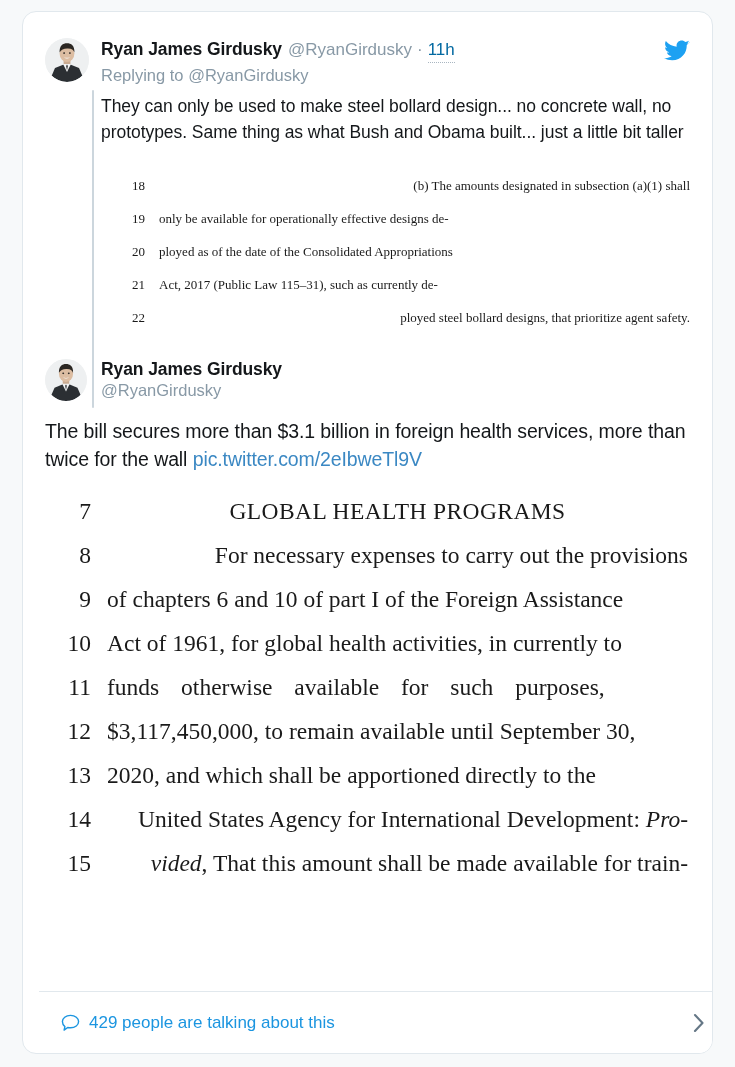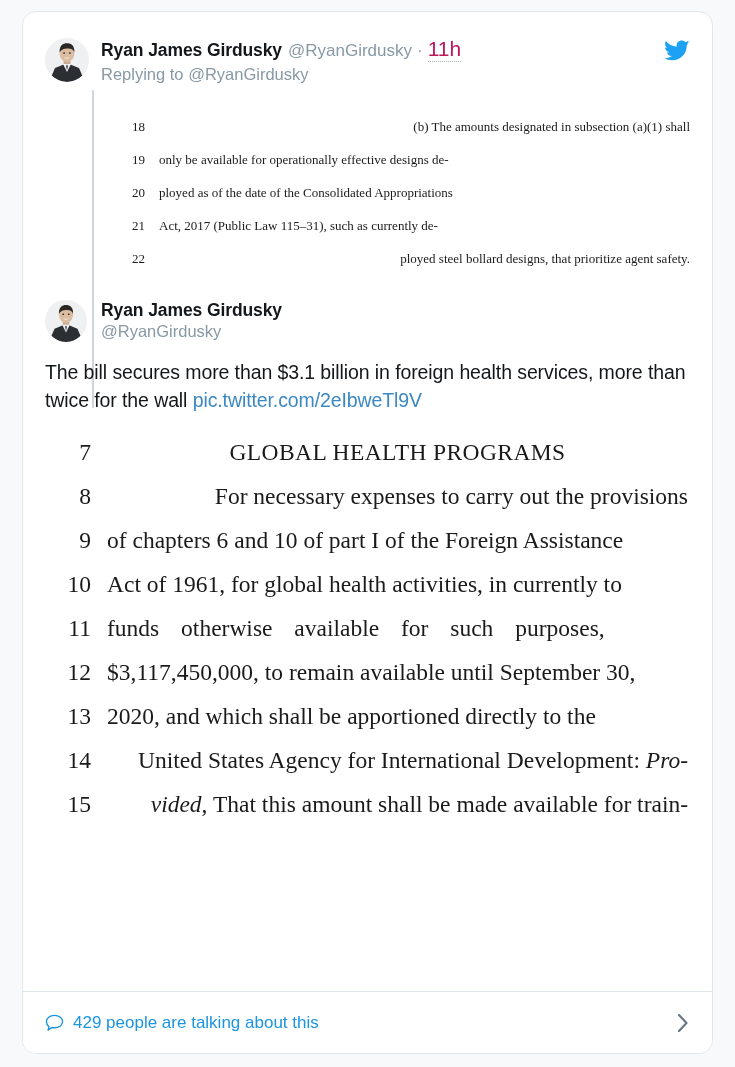--- a/index.html
+++ b/index.html
@@ -84,22 +84,22 @@
     color: #8899a6;
     margin-left: 6px;
     font-weight: normal;
   }
   .dot-sep {
     font-size: 17px;
     color: #8899a6;
     margin: 0 5px;
   }
   .timestamp {
-    font-size: 21px;
-    color: #be185d;
+    font-size: 17px;
+    color: #0369a1;
     border-bottom: 1px dotted #a9b6c1;
     padding-bottom: 1px;
   }
   .replying-to {
     font-size: 16.5px;
     color: #8899a6;
     line-height: 23px;
     margin-top: 1px;
   }
   .replying-to .mention { color: #8899a6; }
@@ -197,21 +197,21 @@
     color: #8899a6;
   }
   .heart-icon { display: inline-flex; margin-right: 7px; }
   .like-count { color: #8899a6; margin-right: 14px; }
   .date-text { color: #8899a6; }
   .info-icon { margin-left: auto; display: inline-flex; }
 
   
   .card-footer {
     position: absolute;
-    left: 0;
+    left: 16px;
     bottom: 0;
     width: 100%;
     height: 62px;
     border-top: 1px solid #e1e8ed;
     box-sizing: border-box;
     display: flex;
     align-items: center;
     padding: 7px 22px;
     background: #fff;
   }
@@ -278,20 +278,21 @@
         </div>
       </div>
 
       <div class="bird-icon">
         <svg width="26" height="22" viewBox="0 0 24 20" aria-hidden="true">
           <path fill="#1da1f2" d="M23.6 2.4c-.9.4-1.8.7-2.8.8 1-.6 1.8-1.5 2.1-2.7-.9.6-2 1-3.1 1.2C18.9.8 17.7.2 16.3.2c-2.6 0-4.7 2.1-4.7 4.7 0 .4 0 .7.1 1.1C7.8 5.8 4.1 3.8 1.7.8 1.3 1.5 1 2.3 1 3.2c0 1.6.8 3.1 2.1 3.9-.8 0-1.5-.2-2.1-.6v.1c0 2.3 1.6 4.2 3.8 4.6-.4.1-.8.2-1.2.2-.3 0-.6 0-.9-.1.6 1.9 2.3 3.2 4.4 3.3-1.6 1.3-3.6 2-5.8 2-.4 0-.8 0-1.1-.1 2.1 1.3 4.6 2.1 7.3 2.1 8.7 0 13.5-7.2 13.5-13.5v-.6c.9-.7 1.7-1.5 2.3-2.5z"></path>
         </svg>
       </div>
     </div>
 
+    <div class="tweet-body">They can only be used to make steel bollard design... no concrete wall, no prototypes. Same thing as what Bush and Obama built... just a little bit taller</div>
   </div>
 
   <div class="bill-image bill-a">
     <div class="bill-line">
       <span class="bill-num">18</span>
       <span class="bill-text no-justify" style="padding-left:38px;">(b) The amounts designated in subsection (a)(1) shall</span>
     </div>
     <div class="bill-line">
       <span class="bill-num">19</span>
       <span class="bill-text">only be available for operationally effective designs de-</span>

